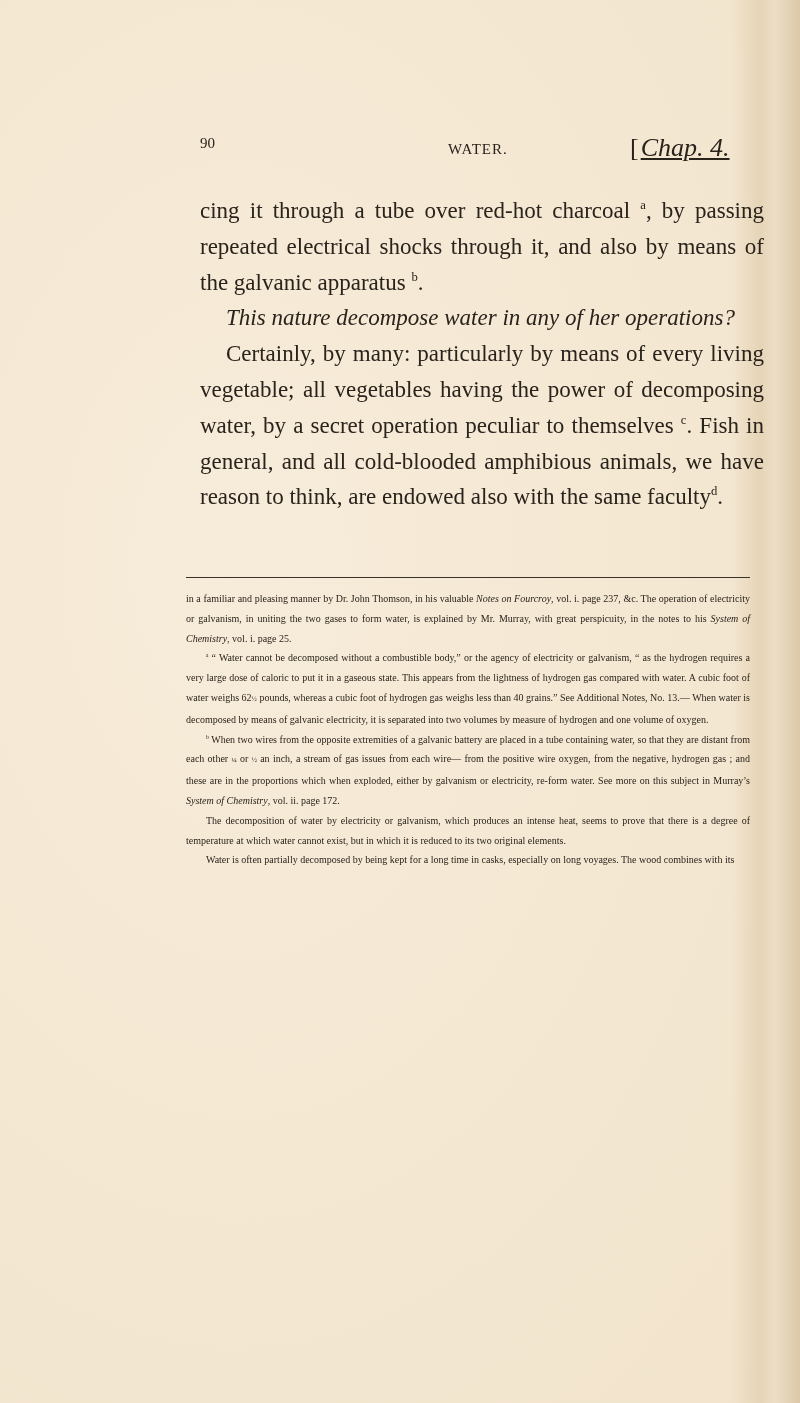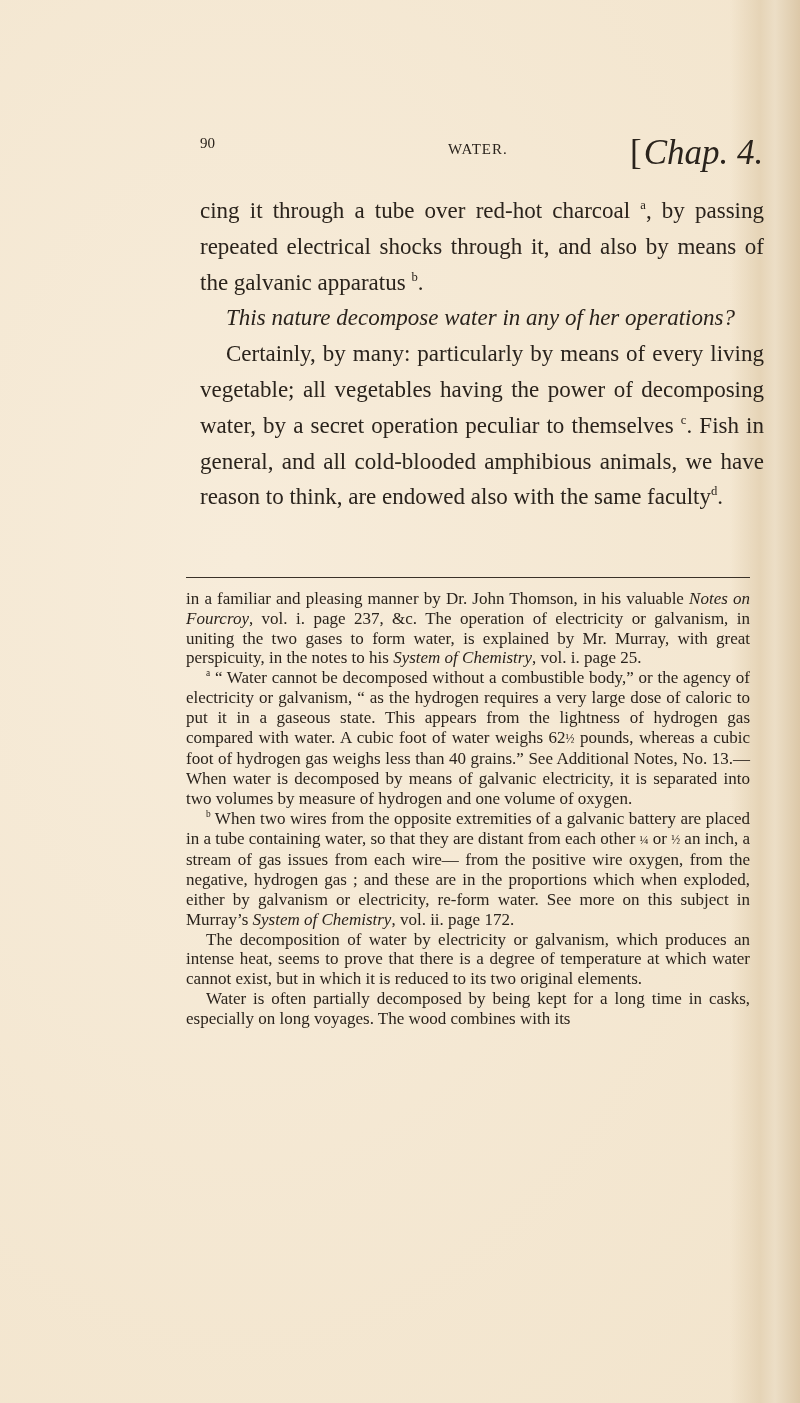--- a/index.html
+++ b/index.html
@@ -11,40 +11,40 @@
         radial-gradient(ellipse at 30% 40%, #f7ecda 0%, #f2e4cc 100%);
       font-family: "Liberation Serif", "DejaVu Serif", serif;
       color: #2a231c;
     }
     .page { position: absolute; left: 0; top: 0; width: 800px; height: 1403px; }
     .header {
       position: absolute; top: 135px; left: 200px; width: 575px; height: 40px;
     }
     .page-number { position: absolute; left: 0; top: 0; font-size: 15px; }
     .running-title { position: absolute; left: 248px; top: 6px; font-size: 15px; letter-spacing: 1px; }
-    .chapter-ref { position: absolute; left: 430px; top: -2px; font-size: 35px; font-style: italic; }
+    .chapter-ref { position: absolute; left: 430px; top: -2px; font-size: 26px; font-style: italic; text-decoration: underline; }
     .chapter-ref .bracket { font-style: normal; font-weight: 300; margin-right: 2px; }
 
     .main-text {
       position: absolute; left: 200px; top: 193px; width: 564px;
       font-size: 23px; line-height: 35.8px; text-align: justify;
     }
     .main-text p { margin: 0; }
     .main-text .indent { text-indent: 26px; }
     .main-text .question { font-style: italic; text-indent: 26px; }
     sup { font-size: 0.55em; line-height: 0; vertical-align: 0.75em; }
 
     .rule {
       position: absolute; left: 186px; top: 577px; width: 564px; height: 0;
       border-top: 1.6px solid #3a3128;
     }
 
     .footnotes {
       position: absolute; left: 186px; top: 589px; width: 564px;
-      font-size: 17px; line-height: 19.8px; text-align: justify;
+      font-size: 10px; line-height: 19.8px; text-align: justify;
     }
     .footnotes p { margin: 0; }
     .footnotes .indent { text-indent: 20px; }
     .frac { font-size: 0.7em; }
     i { font-style: italic; }
   </style>
 </head>
 <body>
 
 <div class="page">

